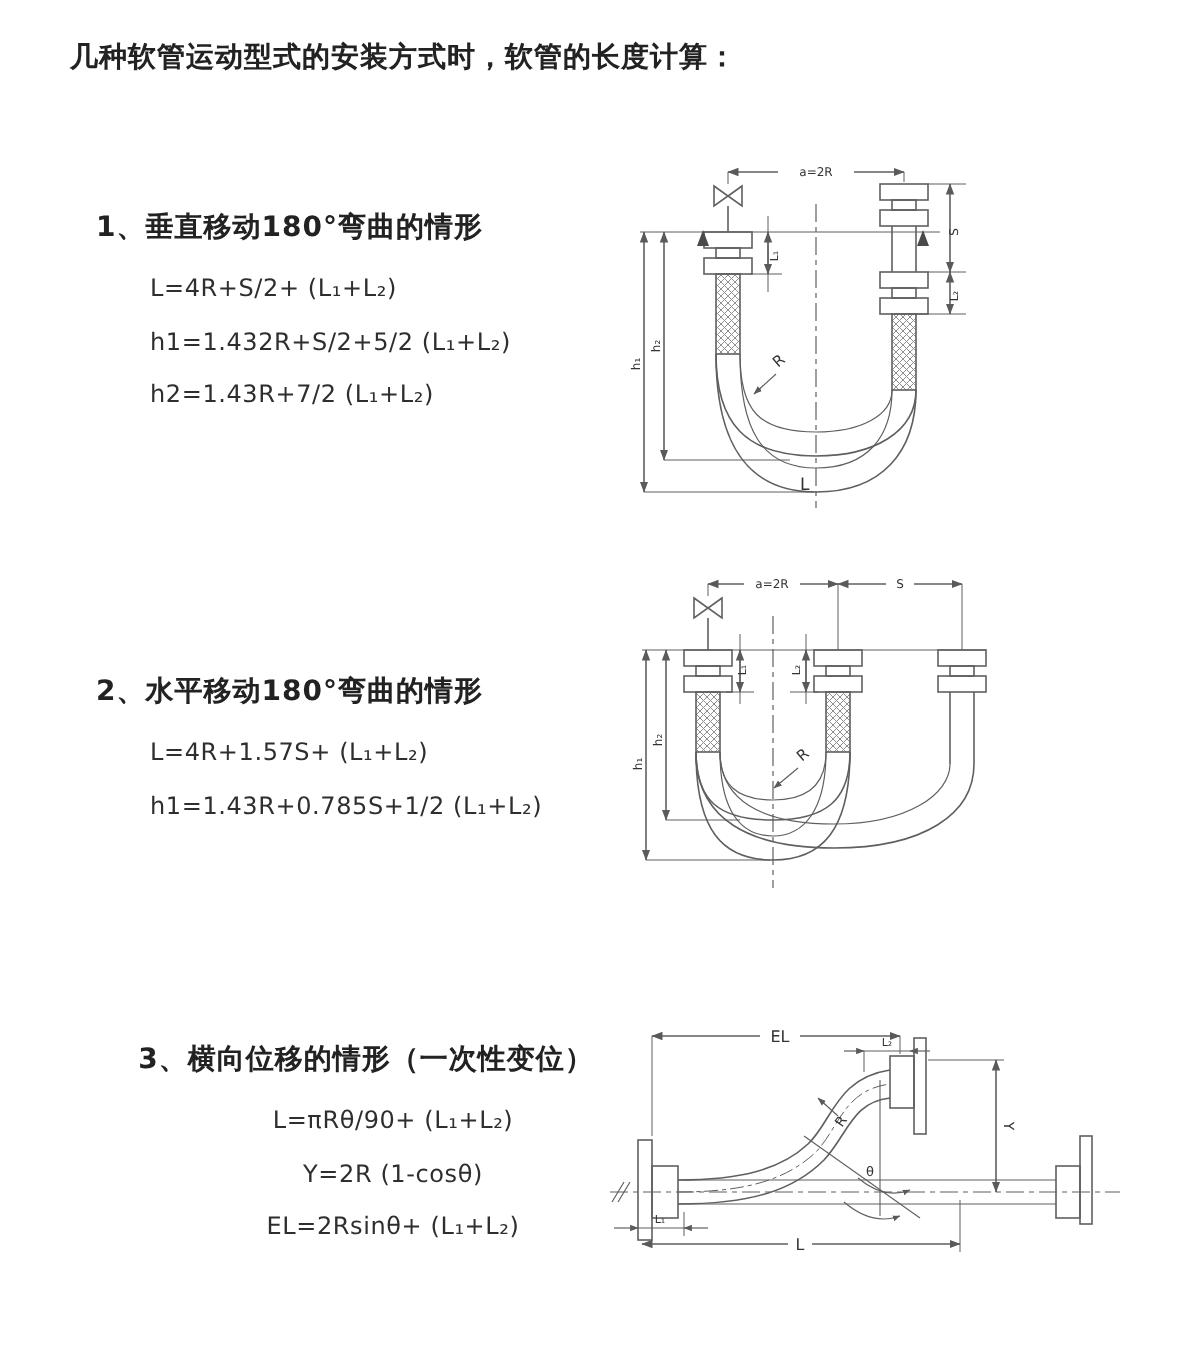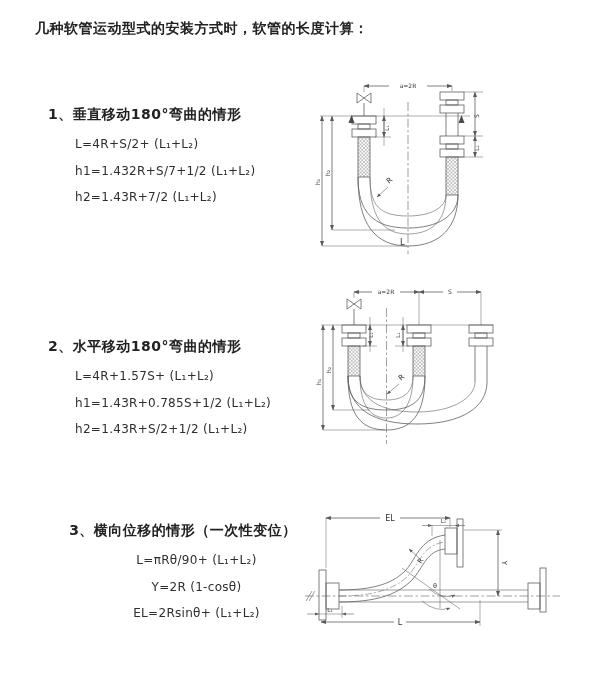--- a/index.html
+++ b/index.html
@@ -21,31 +21,30 @@
 <body>
 
 <div class="page">
 
   <div class="doc-title">几种软管运动型式的安装方式时，软管的长度计算：</div>
 
   <div class="section" id="section-1">
     <div class="sec-heading">1、垂直移动180°弯曲的情形</div>
     <div class="formulas">
       <div class="formula">L=4R+S/2+ (L₁+L₂)</div>
-      <div class="formula">h1=1.432R+S/7+1/2 (L₁+L₂)</div>
+      <div class="formula">h1=1.432R+S/2+5/2 (L₁+L₂)</div>
       <div class="formula">h2=1.43R+7/2 (L₁+L₂)</div>
     </div>
   </div>
 
   <div class="section" id="section-2">
     <div class="sec-heading">2、水平移动180°弯曲的情形</div>
     <div class="formulas">
       <div class="formula">L=4R+1.57S+ (L₁+L₂)</div>
       <div class="formula">h1=1.43R+0.785S+1/2 (L₁+L₂)</div>
-      <div class="formula">h2=1.43R+S/2+1/2 (L₁+L₂)</div>
     </div>
   </div>
 
   <div class="section" id="section-3">
     <div class="sec-heading">3、横向位移的情形（一次性变位）</div>
     <div class="formulas">
       <div class="formula">L=πRθ/90+ (L₁+L₂)</div>
       <div class="formula">Y=2R (1-cosθ)</div>
       <div class="formula">EL=2Rsinθ+ (L₁+L₂)</div>
     </div>

